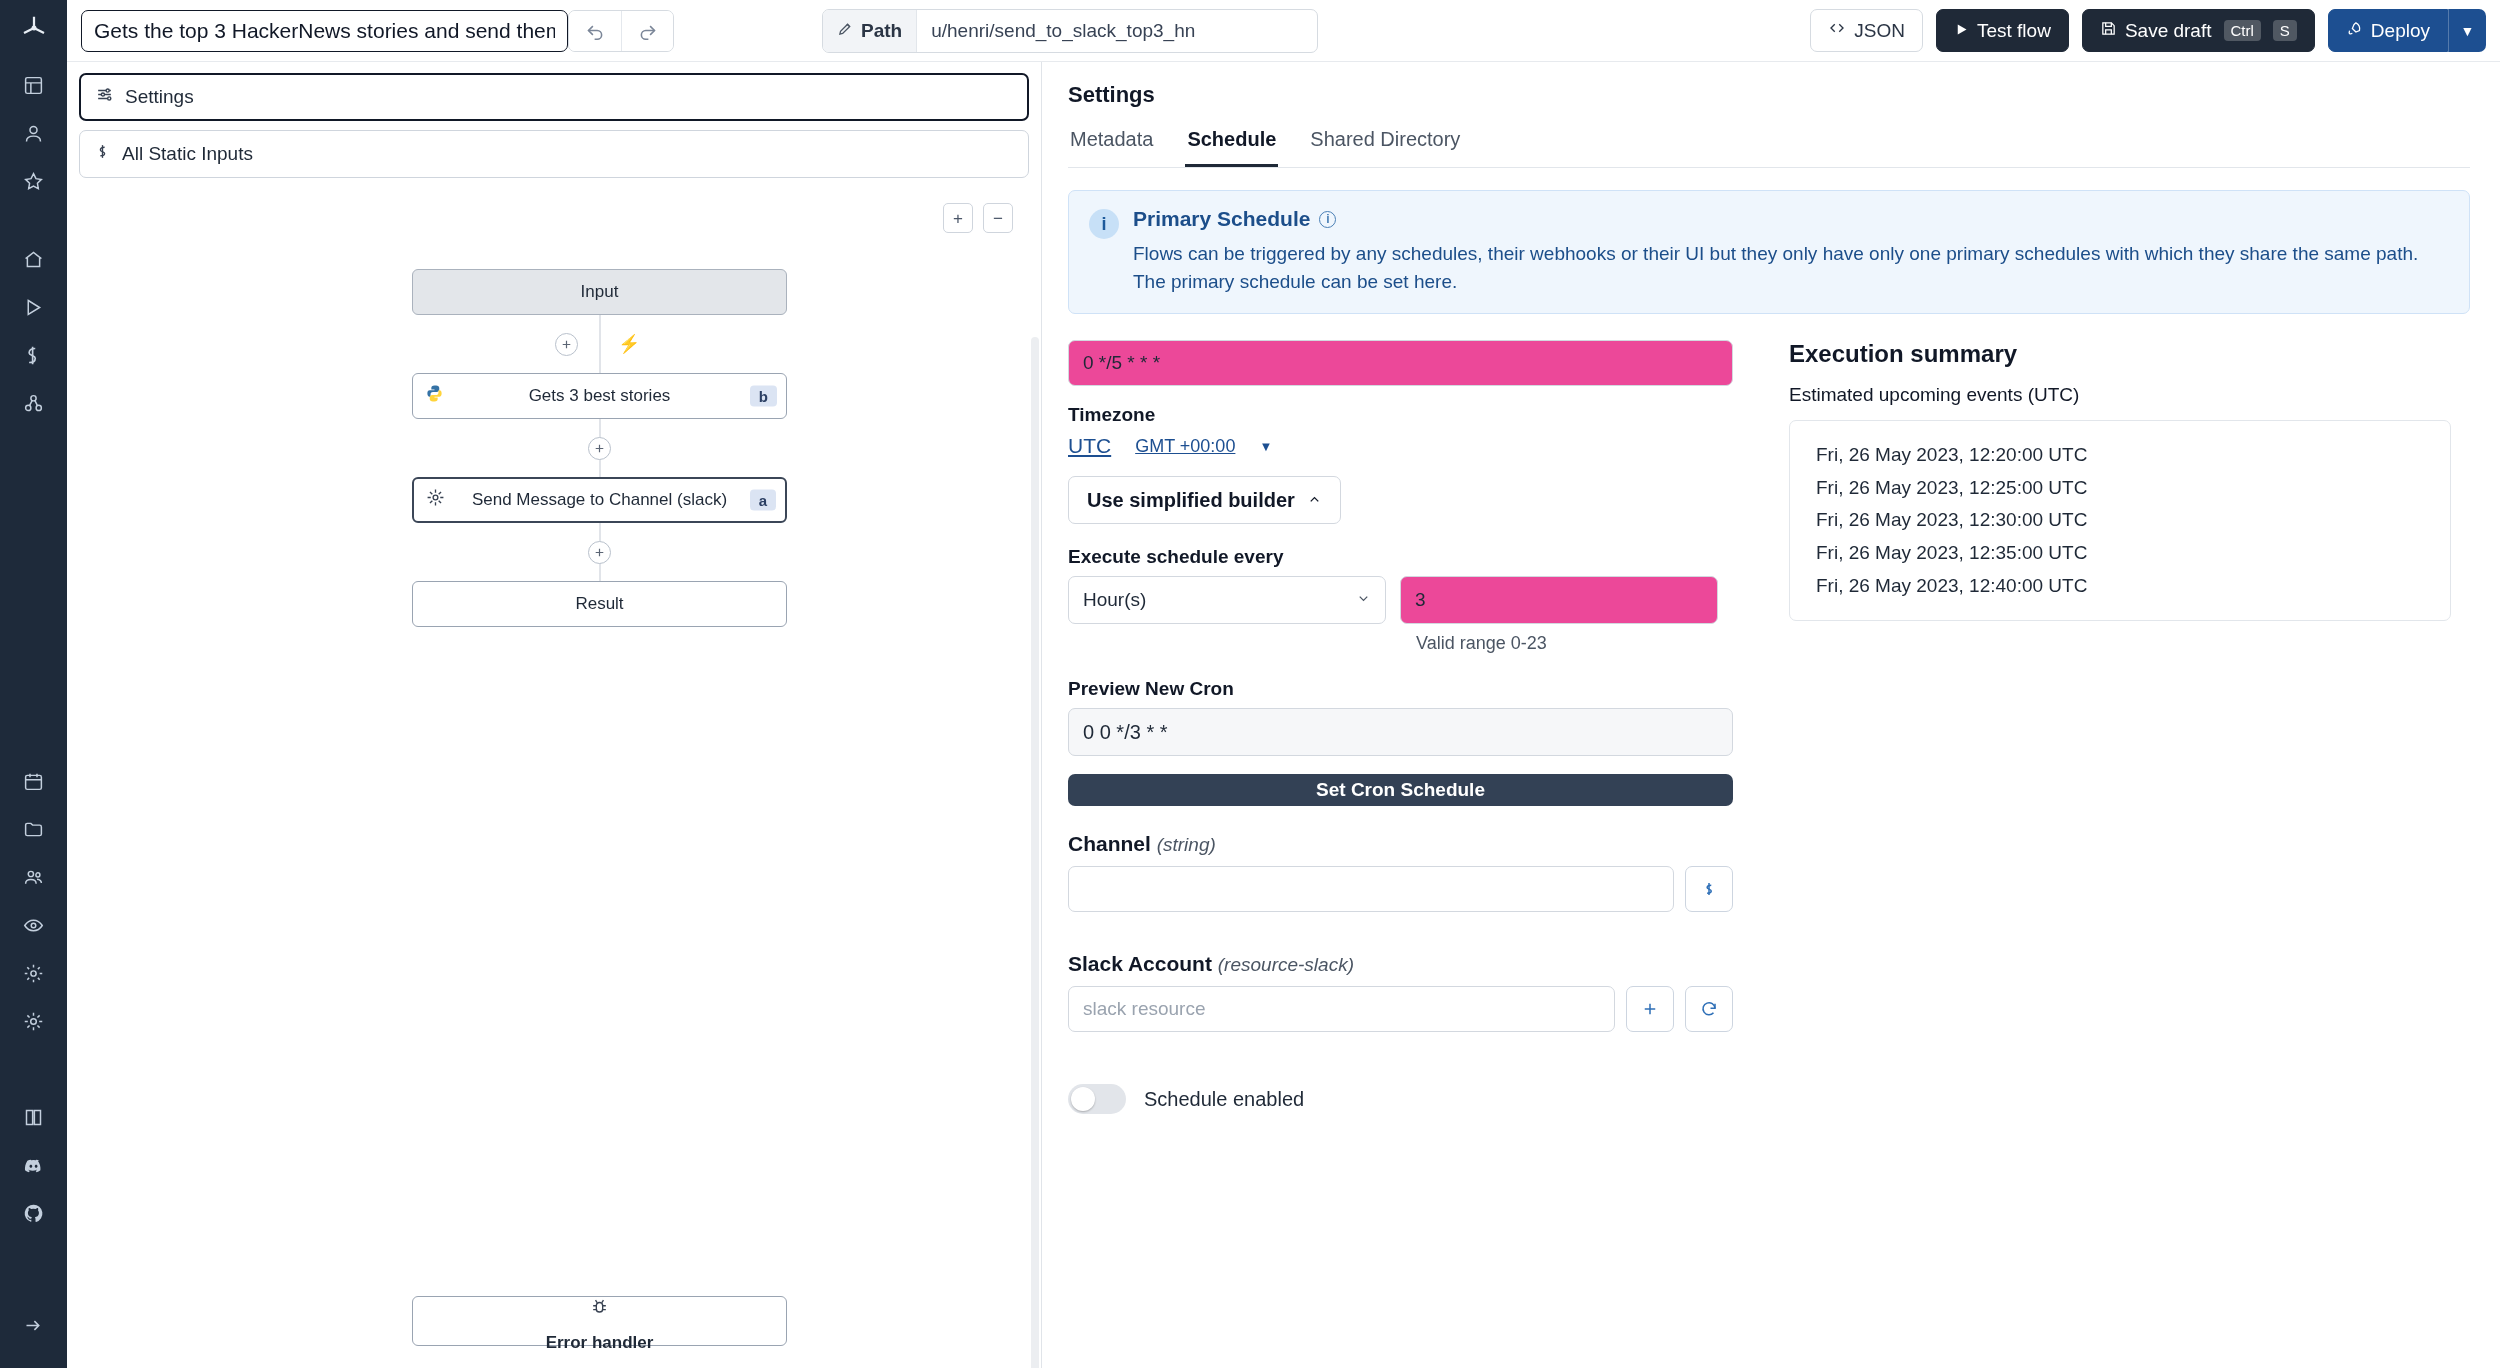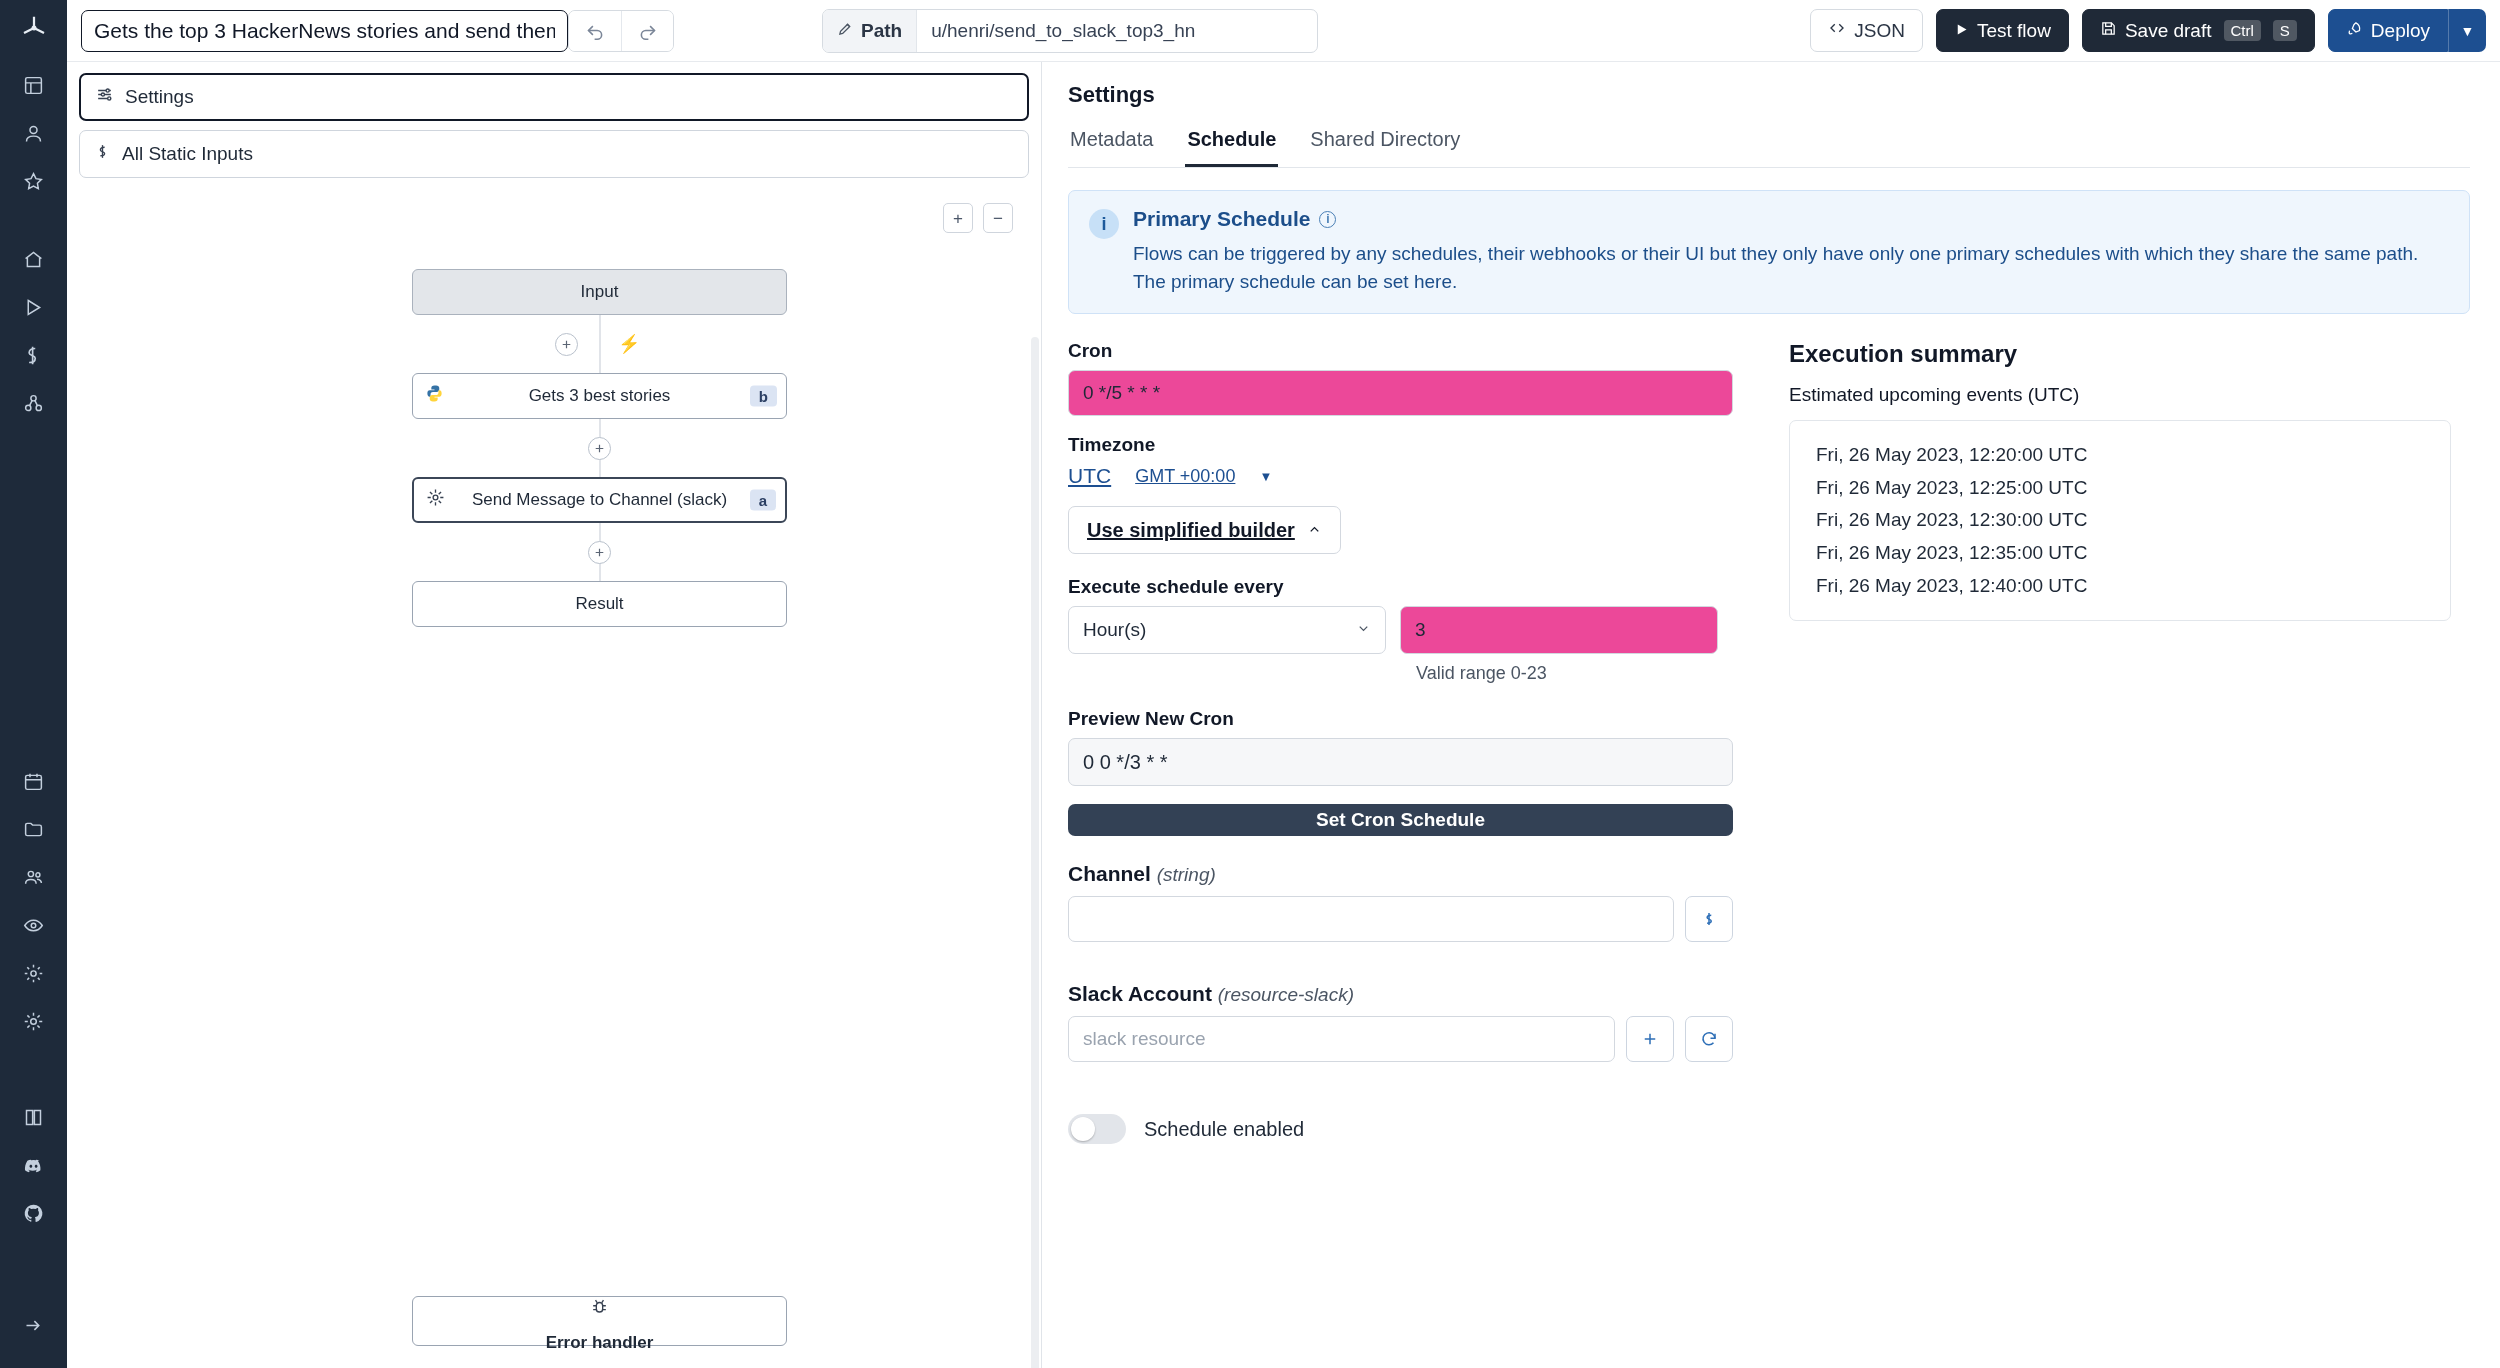--- a/index.html
+++ b/index.html
@@ -220,21 +220,21 @@
     font-family: "Liberation Sans", sans-serif; outline: none;
   }
   .tz-line { display: flex; align-items: center; gap: 24px; margin-top: 2px; }
   .tz-main { font-size: 21px; color: #1d4f91; text-decoration: underline; cursor: pointer; }
   .tz-sub { font-size: 18px; color: #1d4f91; text-decoration: underline; }
   .tz-caret { color: #1d4f91; font-size: 13px; }
 
   .simplify-btn {
     margin-top: 18px; height: 48px; display: inline-flex; align-items: center; gap: 12px;
     border: 1px solid #d3d8df; border-radius: 7px; padding: 0 18px;
-    font-size: 20px; font-weight: 700; color: #111827; background: #fff; cursor: pointer; text-decoration: underline;
+    font-size: 20px; font-weight: 700; color: #111827; background: #fff; cursor: pointer;
   }
 
   .row { display: flex; gap: 14px; }
   .select {
     height: 48px; width: 318px; border: 1px solid #d3d8df; border-radius: 7px;
     background: #fff; font-size: 19px; color: #1f2937; padding: 0 14px;
     display: flex; align-items: center; justify-content: space-between; cursor: pointer;
   }
   .num-input { width: 318px; height: 48px; }
   .hint { font-size: 18px; color: #4b5563; margin-top: 9px; margin-left: 348px; }
@@ -596,21 +596,20 @@
               <span>Primary Schedule</span>
               <span class="info-i">i</span>
             </div>
             <div class="info-text">Flows can be triggered by any schedules, their webhooks or their UI but they only have only one primary schedules with which they share the same path. The primary schedule can be set here.</div>
           </div>
         </div>
 
         <div class="cols">
 
           <div class="col-left">
-            <div class="field-label">Cron</div>
             <input class="text-input" value="0 */5 * * *" style="">
 
             <div class="field-label" style="margin-top:18px">Timezone</div>
             <div class="tz-line">
               <span class="tz-main">UTC</span>
               <span class="tz-sub">GMT +00:00</span>
               <span class="tz-caret">▼</span>
             </div>
 
             <div class="simplify-btn">

